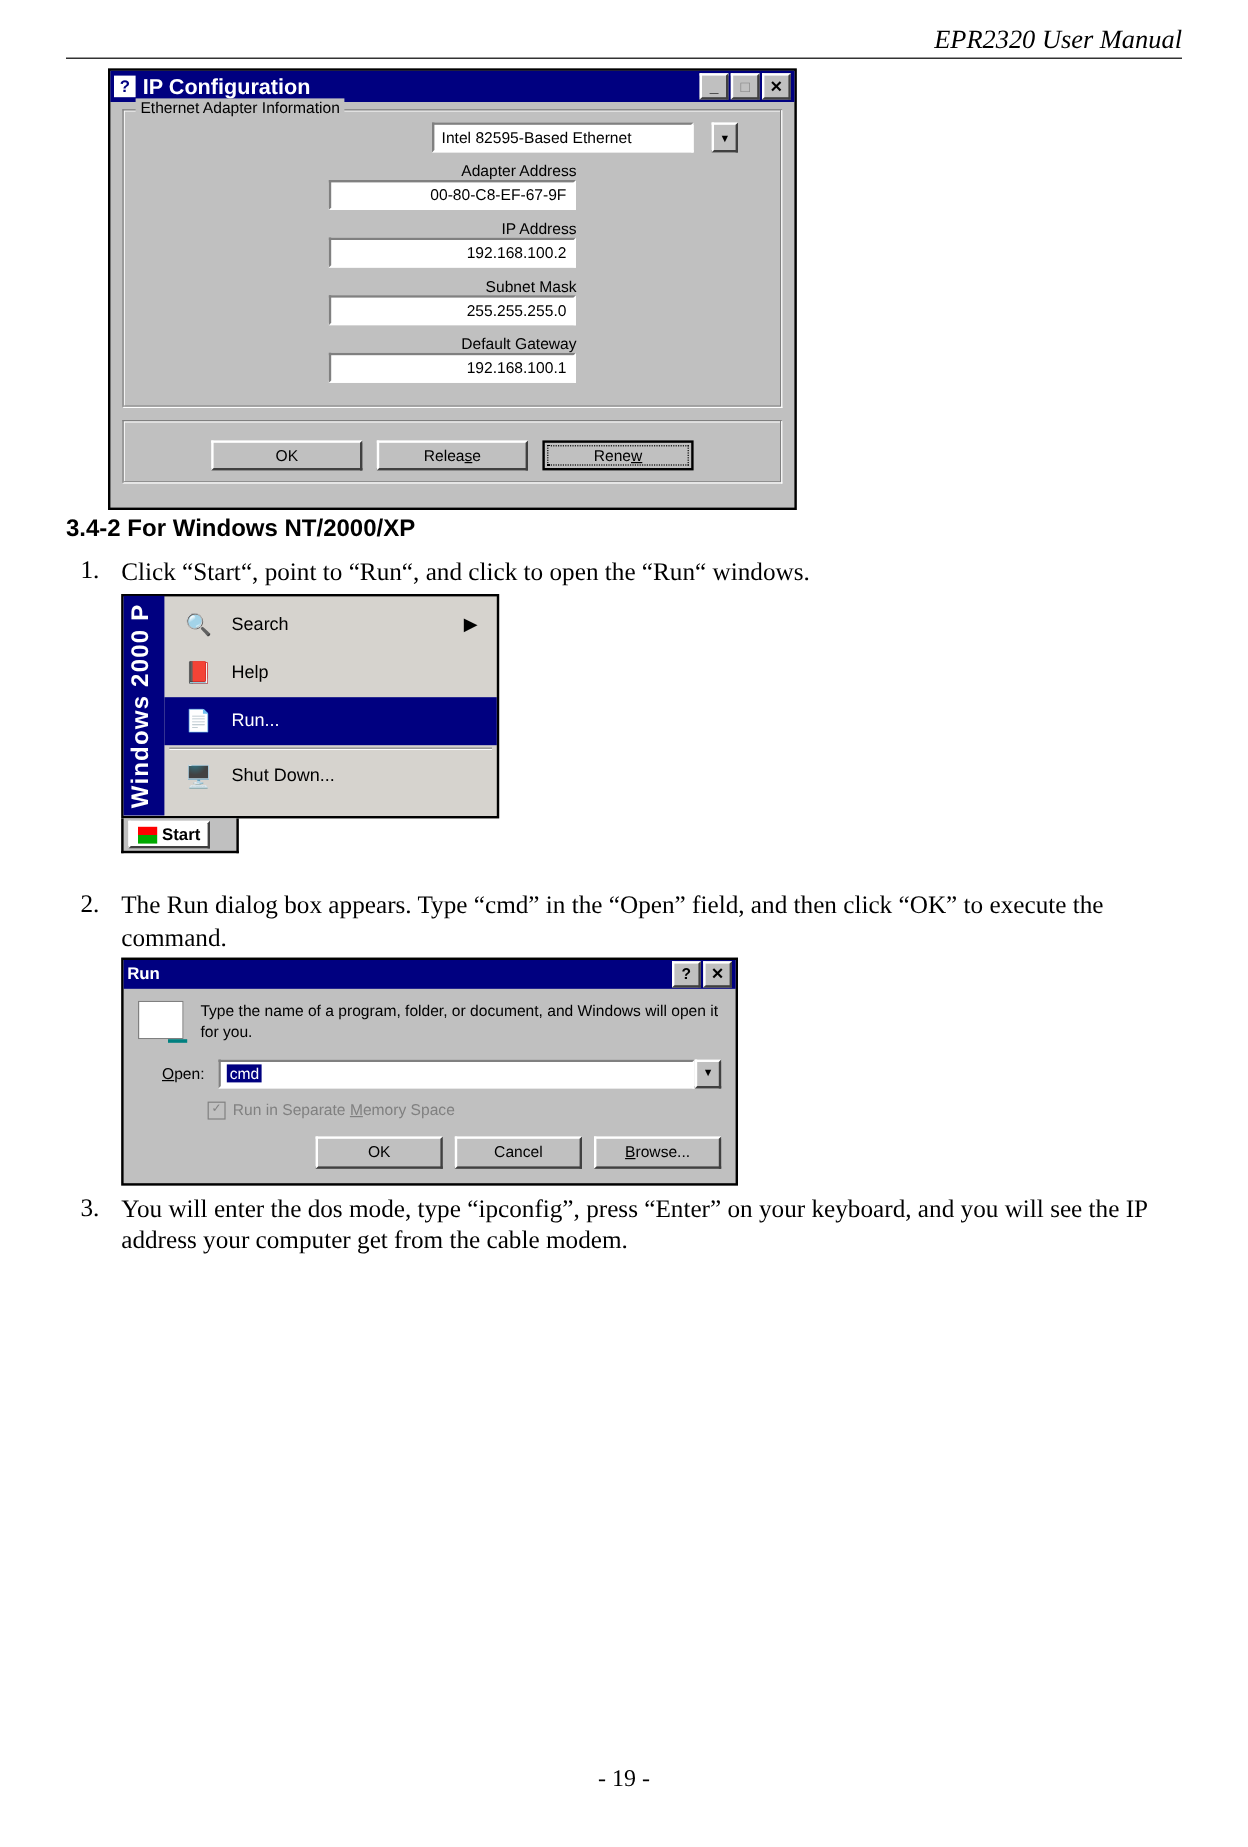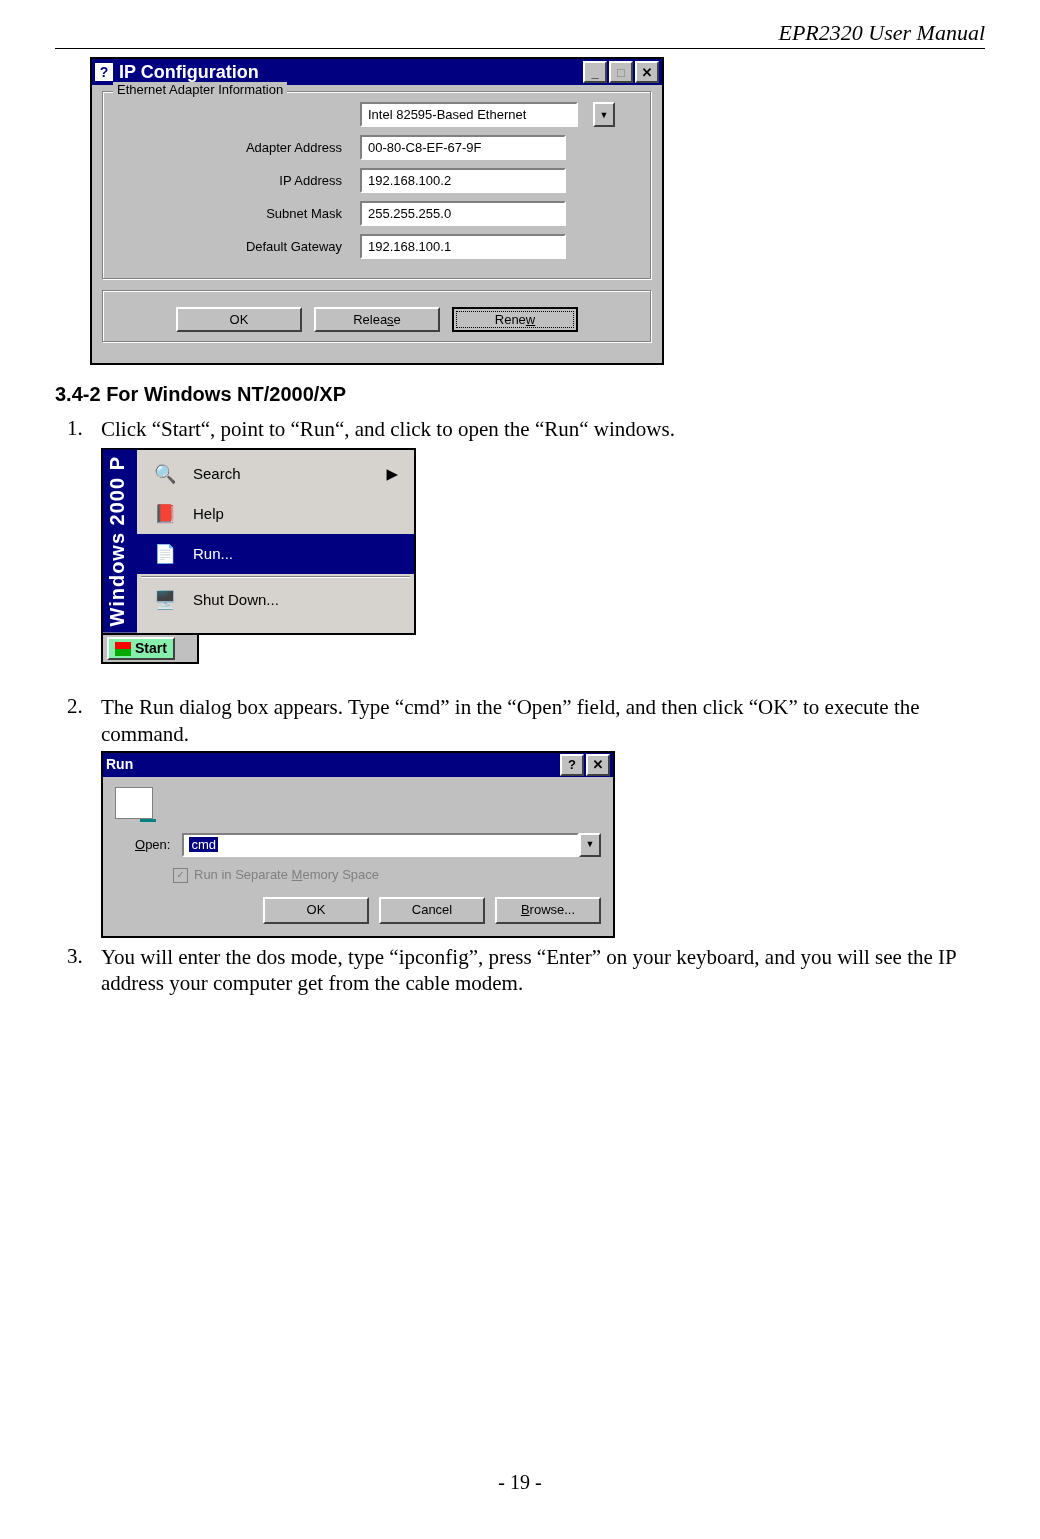--- a/index.html
+++ b/index.html
@@ -72,30 +72,30 @@
     border-right-color:#fff; border-bottom-color:#fff;
     box-shadow: inset -1px -1px 0 #808080, inset 1px 1px 0 #fff;
     padding: 10px 14px 12px 14px;
     margin-bottom: 10px;
     position: relative;
   }
   .grouplabel {
     position:absolute; top:-10px; left:10px;
     background:#c0c0c0; padding:0 4px; font-size:13px;
   }
-  .field-row { display:flex; align-items:center; margin: 8px 0; }
+  .field-row { display:flex; align-items:center; margin: 8px 0; flex-direction: column; }
   .field-row label { width: 225px; text-align:right; margin-right:18px; font-size:13px; }
   .sunken {
     background:#fff;
     border-top:2px solid #808080; border-left:2px solid #808080;
     border-right:2px solid #fff; border-bottom:2px solid #fff;
     padding: 3px 6px;
     font-size:13px;
     width: 190px;
-    text-align:left;
+    text-align:right;
   }
   .combo {
     display:flex; width: 255px; margin-left: 243px; gap: 15px;
   }
   .combo .sunken { flex:1; text-align:left; }
   .combo .drop {
     width: 18px;
     background:#c0c0c0;
     border-top:2px solid #fff; border-left:2px solid #fff;
     border-right:2px solid #404040; border-bottom:2px solid #404040;
@@ -112,21 +112,21 @@
     text-align:center;
     font-size:13px;
   }
   .btn9x.focus { outline:1px dotted #000; outline-offset:-5px; border:2px solid #000; }
 
   
   .sect {
     font-family: Verdana, Arial, sans-serif;
     font-weight: bold;
     font-size: 20px;
-    margin: 18px 0 10px 0;
+    margin: 5px 0 10px 0;
   }
   ol.steps { margin: 0 0 0 12px; padding:0; list-style:none; }
   ol.steps > li { display:flex; margin-bottom: 6px; }
   ol.steps .num { width: 34px; font-size:21px; font-family:"Times New Roman"; }
   ol.steps .body { flex:1; font-size:21px; line-height:1.25; }
 
   
   .startwrap { margin-top:6px; width: 315px; }
   .startmenu {
     border:2px solid #000;
@@ -152,21 +152,21 @@
   .sicon { width:26px; height:26px; display:flex; align-items:center; justify-content:center; font-size:18px; }
   .sep { height:1px; background:#808080; border-bottom:1px solid #fff; margin:2px 4px; }
   .startbar {
     border:2px solid #000;
     border-top:none;
     background:#c0c0c0;
     display:flex; align-items:center; padding:2px 4px;
     width: 86px;
   }
   .startbtn {
-    background:#86efac;
+    background:#ffffff;
     border-top:2px solid #fff; border-left:2px solid #fff;
     border-right:2px solid #404040; border-bottom:2px solid #404040;
     padding:1px 6px;
     font-family: Tahoma, Arial, sans-serif; font-weight:bold; font-size:14px;
     display:flex; align-items:center; gap:4px;
   }
   .flag { display:inline-block; width:16px; height:14px; background:
     linear-gradient(#f00 0 50%, #0a0 50% 100%);
   }
 
@@ -312,20 +312,21 @@
       <div class="rundlg">
         <div class="titlebar">
           <span>Run</span>
           <span class="spacer"></span>
           <span class="winbtn">?</span>
           <span class="winbtn">✕</span>
         </div>
         <div class="runbody">
           <div class="runrow">
             <div class="runicon"></div>
+            <div class="rundesc">Type the name of a program, folder, or document, and Windows will open it for you.</div>
           </div>
           <div class="openrow">
             <label><u>O</u>pen:</label>
             <div class="combo2">
               <div class="sunken2"><span style="background:#000080;color:#fff;padding:0 2px">cmd</span></div>
               <div class="drop2">▼</div>
             </div>
           </div>
           <div class="chkrow">
             <span class="chkbox">✓</span>

